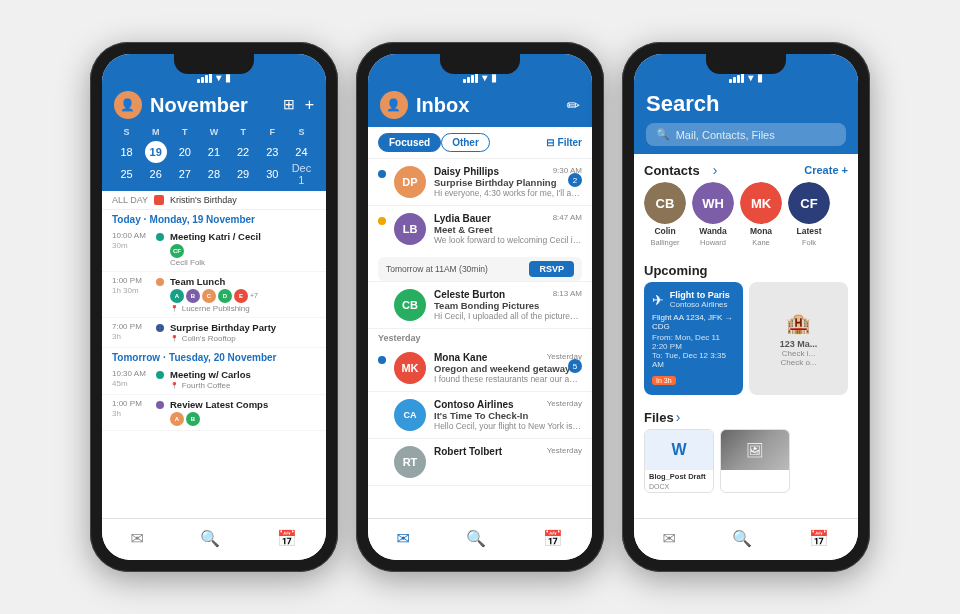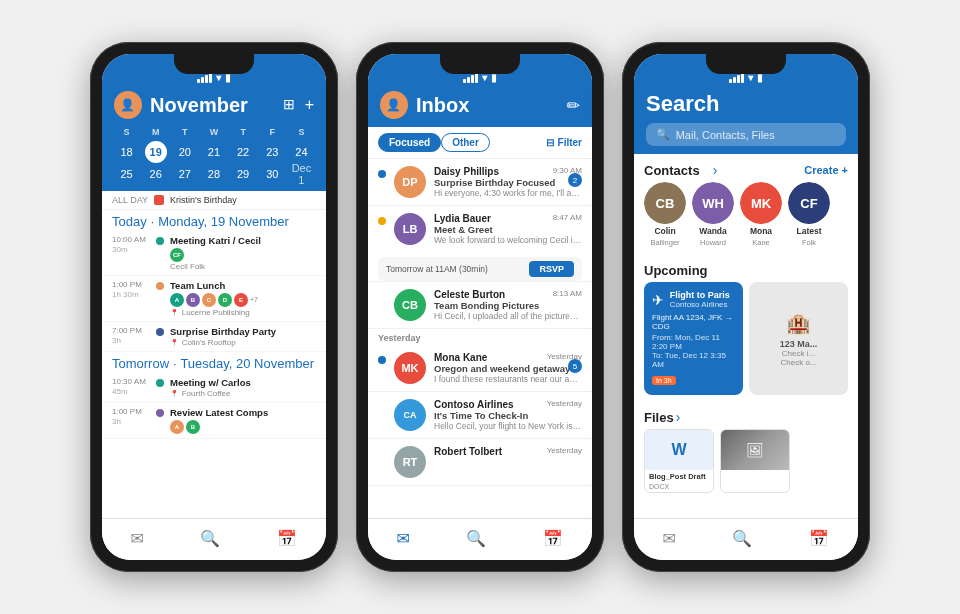--- a/index.html
+++ b/index.html
@@ -112,21 +112,21 @@
       font-size: 10px;
     }
     .allday-row {
       display: flex; align-items: center; gap: 6px;
       padding: 4px 10px; border-bottom: 1px solid #f0f0f0;
       font-size: 9px; color: #888;
     }
     .allday-dot { width: 10px; height: 10px; border-radius: 2px; background: #e74c3c; }
     .day-label {
       padding: 4px 10px 2px;
-      font-size: 13px; color: #1a6fbf; font-weight: 400;
+      font-size: 10px; color: #1a6fbf; font-weight: 700;
     }
     .event-row {
       display: flex; align-items: flex-start; gap: 6px;
       padding: 4px 10px; border-bottom: 1px solid #f5f5f5;
     }
     .event-time { font-size: 8px; color: #888; min-width: 38px; line-height: 1.3; }
     .event-dot { width: 8px; height: 8px; border-radius: 50%; margin-top: 2px; flex-shrink: 0; }
     .event-content { flex: 1; }
     .event-title { font-size: 9.5px; font-weight: 700; color: #222; }
     .event-sub { font-size: 8px; color: #888; }
@@ -474,21 +474,21 @@
     <div class="email-list">
 
       <div class="email-item">
         <div class="blue-dot"></div>
         <div class="email-avatar av-orange">DP</div>
         <div class="email-content">
           <div style="display:flex;justify-content:space-between;">
             <span class="email-name">Daisy Phillips</span>
             <span class="email-time">9:30 AM</span>
           </div>
-          <div class="email-subject">Surprise Birthday Focused</div>
+          <div class="email-subject">Surprise Birthday Planning</div>
           <div class="email-preview">Hi everyone, 4:30 works for me, I'll arrange for Mauricio to arrive aroun...</div>
         </div>
         <div class="email-badge">2</div>
       </div>
 
       <div class="email-item" style="flex-direction:column;padding:7px 10px 0;">
         <div style="display:flex;gap:8px;align-items:flex-start;width:100%;">
           <div style="width:8px;height:8px;border-radius:50%;background:#f0a500;margin-top:4px;flex-shrink:0;"></div>
           <div class="email-avatar av-purple">LB</div>
           <div class="email-content">

